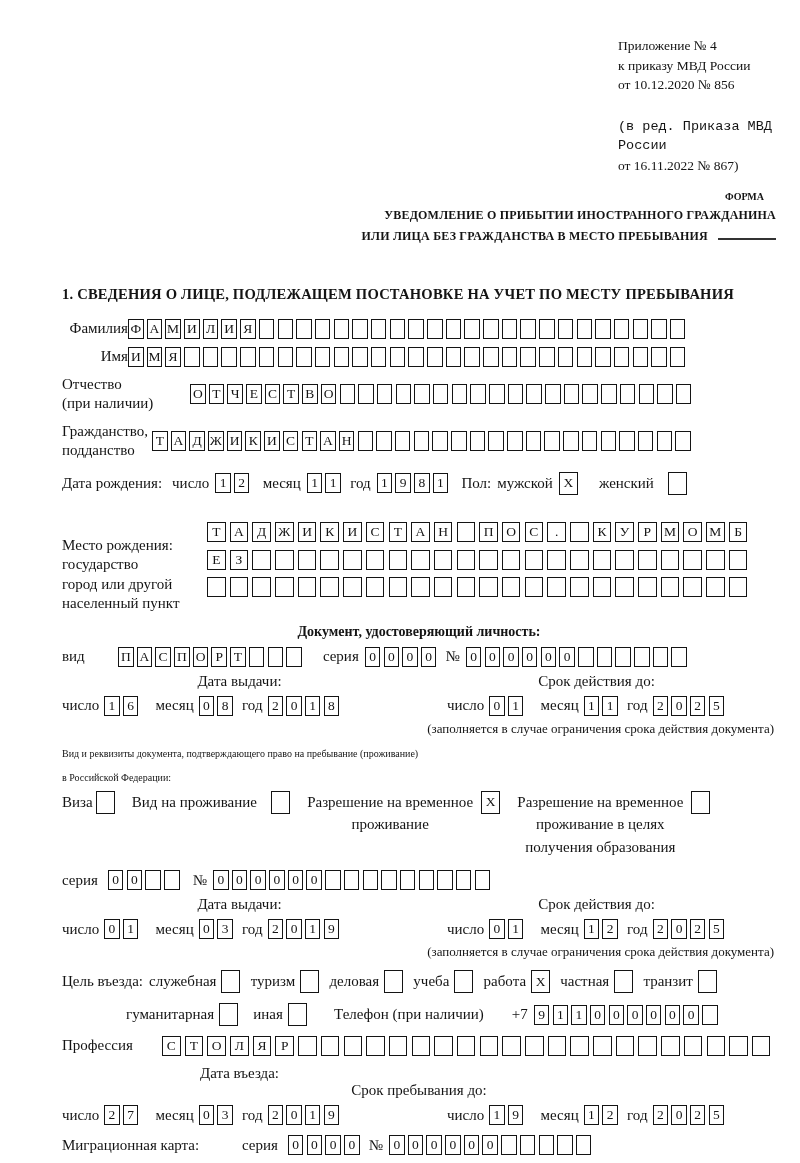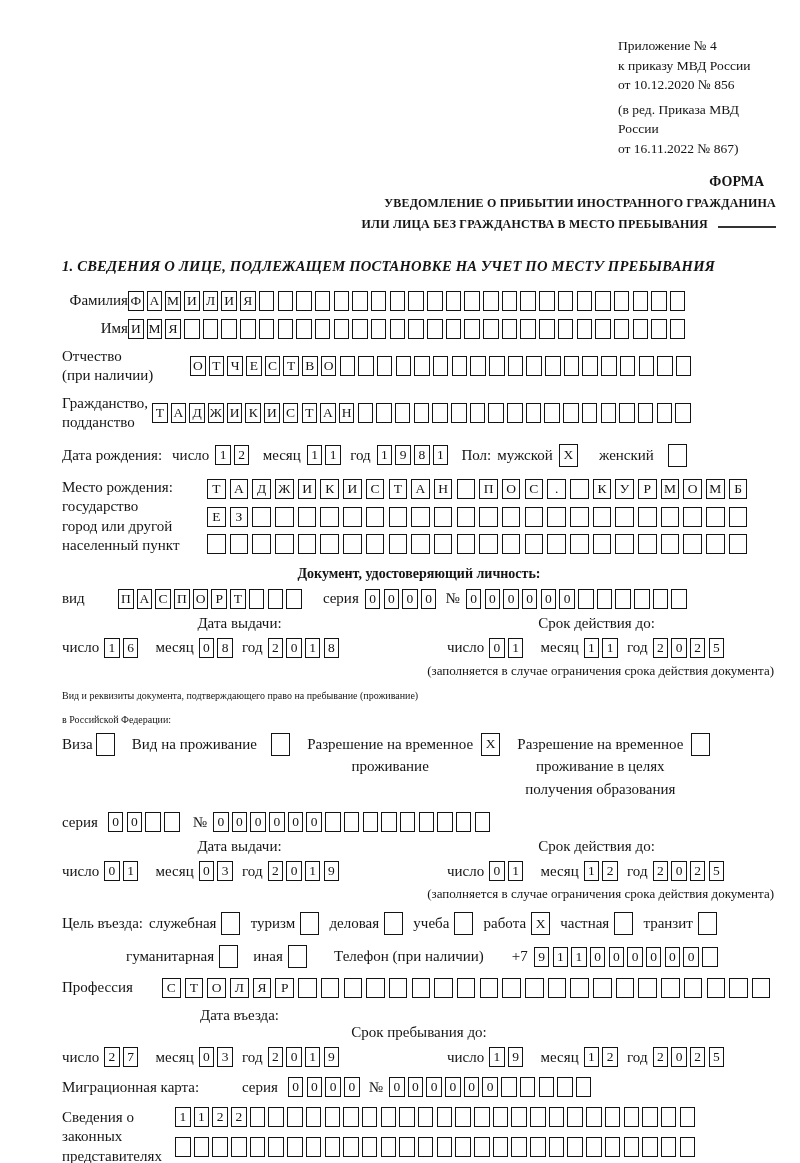--- a/index.html
+++ b/index.html
@@ -1,44 +1,44 @@
 <!DOCTYPE html>
 <html><head>
 <meta charset="utf-8">
 <style>
   html,body{margin:0;padding:0;background:#fff;}
   body{width:800px;height:1163px;color:#141414;font-family:"Liberation Serif","DejaVu Serif",serif;overflow:hidden;}
   .page{padding:36px 24px 0 62px;box-sizing:border-box;width:800px;}
 
   
   .appendix{margin-left:556px;font-size:13.5px;line-height:1.45;}
-  .appendix .gap{margin-top:5px;}
-  .forma{text-align:right;margin-right:12px;margin-top:16px;font-weight:bold;font-size:14px;}
+  .appendix .gap{margin-top:22px;font-family:Liberation Mono, monospace;}
+  .forma{text-align:right;margin-right:12px;margin-top:16px;font-weight:bold;font-size:10px;}
 
   
   .title{text-align:right;font-weight:bold;font-size:12px;line-height:1.55;margin-top:4px;letter-spacing:.2px;}
   .blank-line{display:inline-block;width:58px;border-bottom:2px solid #333;height:13px;margin-left:10px;}
 
-  .sec-heading{margin-top:24px;font-weight:bold;font-size:14.6px;letter-spacing:.2px;font-style:italic;}
+  .sec-heading{margin-top:40px;font-weight:bold;font-size:14.6px;letter-spacing:.2px;}
 
   
   .row{display:flex;align-items:center;margin-top:8px;font-size:15px;}
   .row.top{align-items:center;}
   .cells{display:flex;flex-wrap:nowrap;align-items:center;}
   .cell{box-sizing:border-box;display:inline-flex;align-items:center;justify-content:center;
         width:15.5px;height:20px;border:1.7px solid #141414;margin-right:3.2px;
         font-size:13.5px;line-height:1;flex:none;background:#fff;}
   .cell.w24{width:18.5px;margin-right:4.2px;}
   .cell.chk{width:19px;height:23px;}
   .lbl{flex:none;line-height:1.3;}
   .w66{width:66px;text-align:right;}
   .w90{width:90px;}
   .w113{width:113px;}
   .w128{width:128px;}
-  .w145{width:145px;}
+  .w145{width:145px;margin-top:30px;}
   .stack .cells{margin-bottom:7.5px;}
   .stack .cells:last-child{margin-bottom:0;}
 
   .center-bold{text-align:center;font-weight:bold;font-size:14px;margin-top:10px;}
   .two-col{display:flex;margin-top:6px;font-size:15px;}
   .col-l{width:355px;flex:none;}
   .col-r{flex:1;}
   .heading-c{text-align:center;font-size:15px;}
   .dategrp{display:flex;align-items:center;}
   .dategrp .t{margin-right:5px;}

